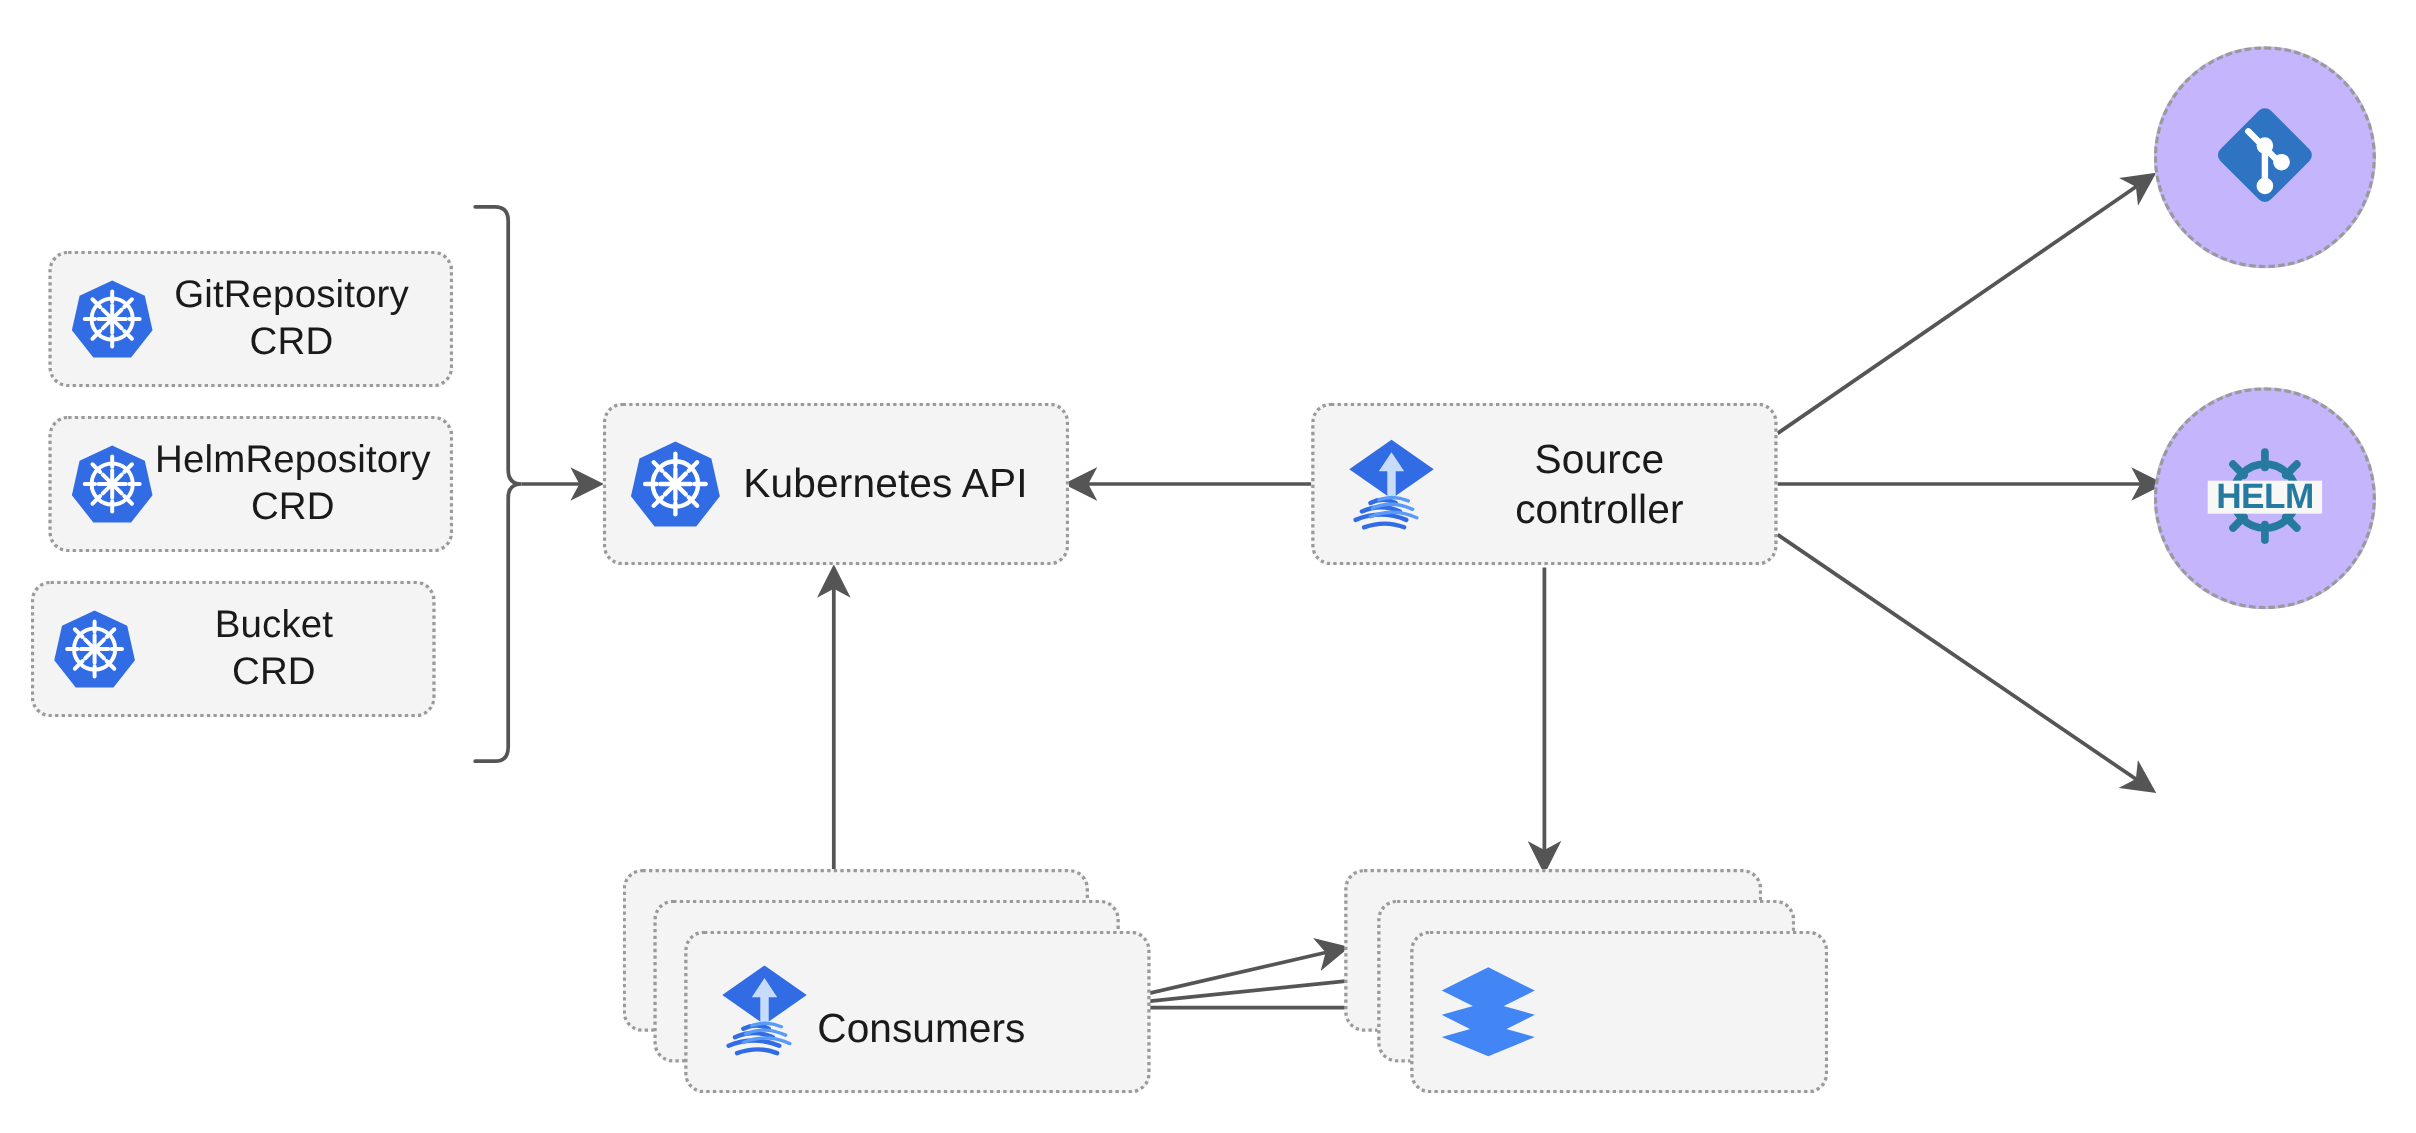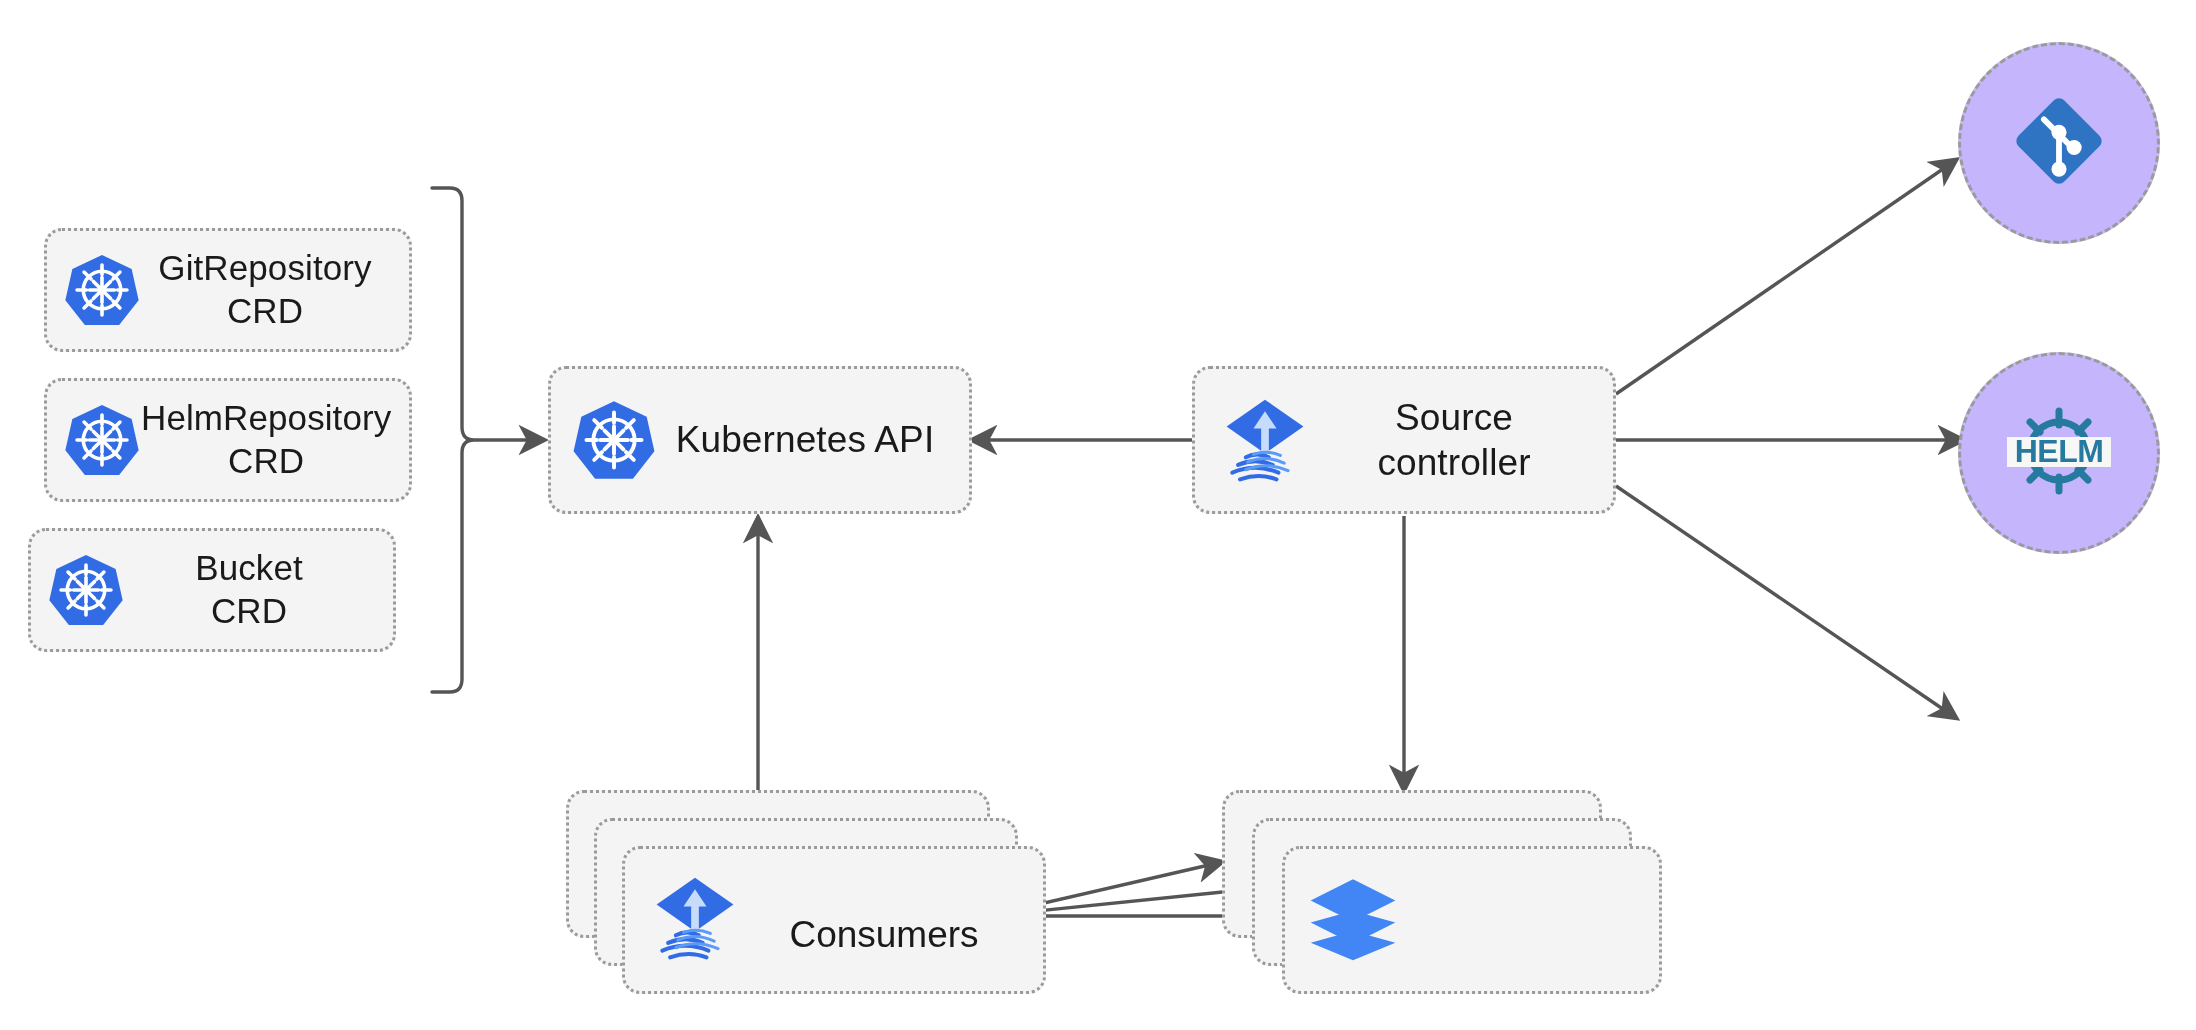--- a/index.html
+++ b/index.html
@@ -84,21 +84,20 @@
     border-radius: 18px;
   }
   .stack-front {
     display: flex;
     align-items: center;
     justify-content: flex-start;
     padding: 0 18px 0 22px;
   }
   .stack-front .node-label {
     flex: 1 1 auto;
-    text-align: center;
     font-size: 37px;
     color: #1a1a1a;
     line-height: 1.22;
     margin-top: 29px;
   }
   .circle-node {
     position: absolute;
     box-sizing: border-box;
     width: 202px;
     height: 202px;

